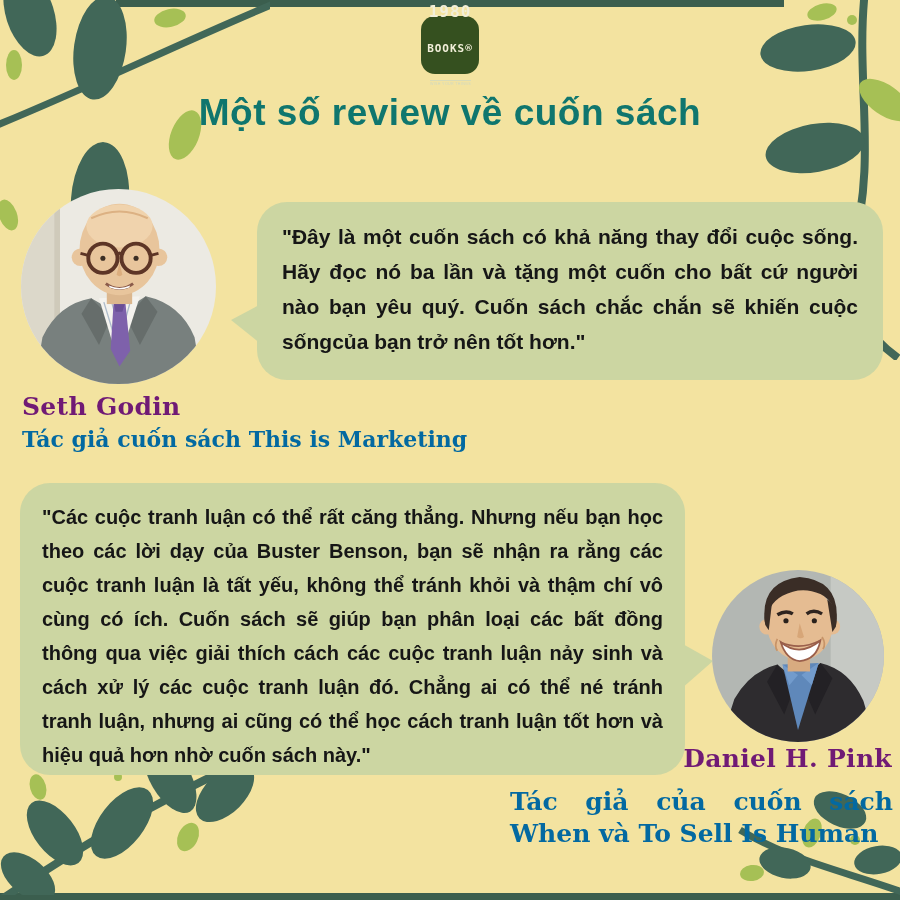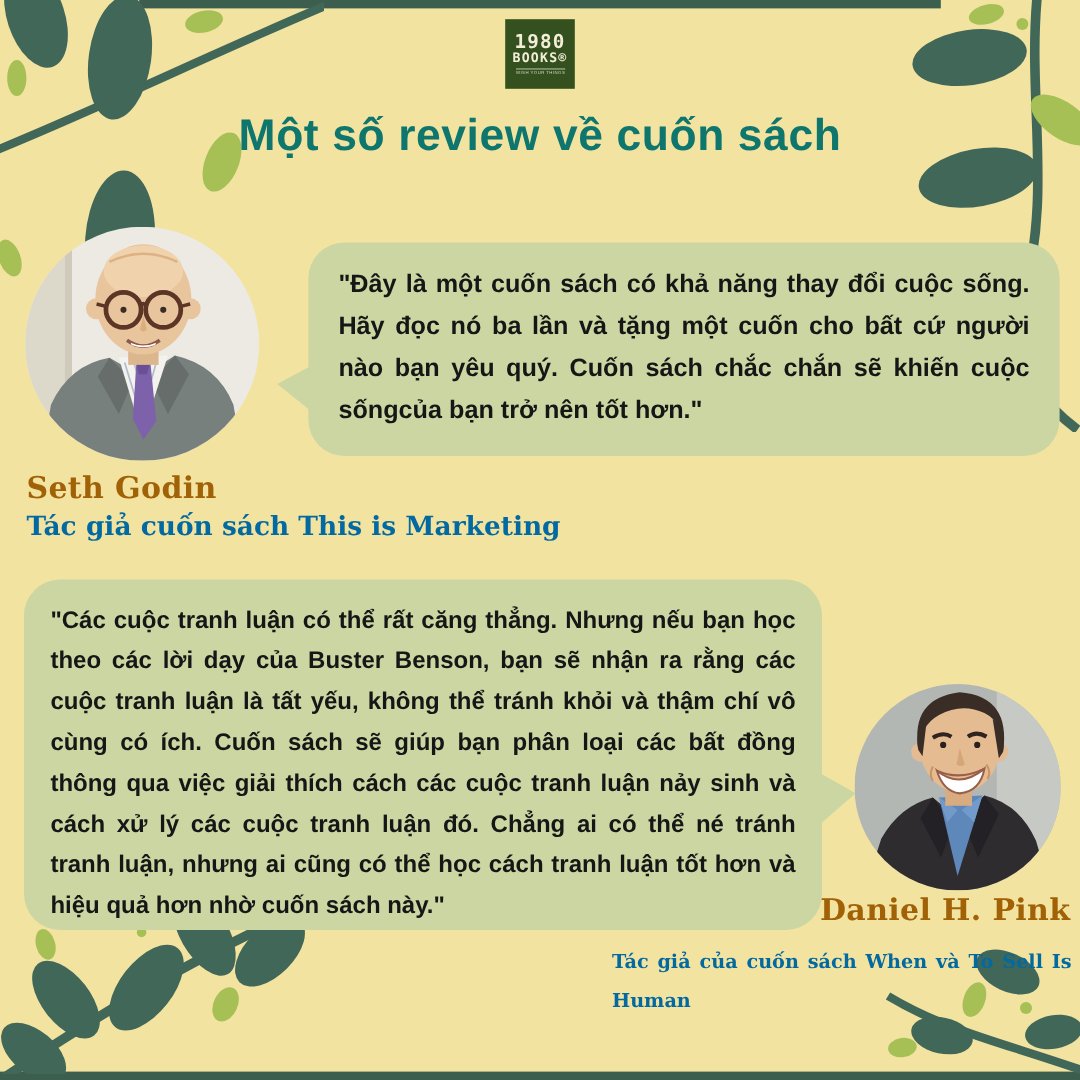--- a/index.html
+++ b/index.html
@@ -8,23 +8,23 @@
     background:#f3e3a0;overflow:hidden;
     font-family:"Liberation Sans",sans-serif;
   }
   
   .bar-top{position:absolute;left:116px;top:0;width:668px;height:7px;background:#3b5e4e;}
   .bar-bottom{position:absolute;left:0;bottom:0;width:900px;height:7px;background:#3b5e4e;}
 
   
   .logo{
     position:absolute;left:50%;top:16px;transform:translateX(-50%);
-    width:58px;height:58px;background:#35501f;border-radius:0;
+    width:58px;height:58px;background:#35501f;border-radius:14px;
     display:flex;flex-direction:column;align-items:center;justify-content:center;
-    color:#f2efd9;text-align:center;
+    color:#f2efd9;text-align:center;gap:23px;
   }
   .logo-1980{font-family:"DejaVu Sans Mono",monospace;font-weight:bold;font-size:16px;letter-spacing:1px;line-height:16px;}
   .logo-books{font-family:"DejaVu Sans Mono",monospace;font-weight:bold;font-size:11px;letter-spacing:1px;line-height:12px;}
   .logo-tagline{font-size:5px;transform:scale(.72);letter-spacing:.5px;color:#cfd8c0;white-space:nowrap;line-height:6px;border-top:1px solid #cfd8c0;padding-top:1px;margin-top:1px;}
 
   .page-title{
     position:absolute;left:0;top:92px;width:900px;text-align:center;
     font-size:37px;font-weight:bold;color:#0f766e;letter-spacing:.5px;
   }
 
@@ -41,30 +41,30 @@
   .tail-right{right:-28px;top:160px;border-top:18px solid transparent;border-bottom:28px solid transparent;border-left:32px solid #ccd6a2;}
 
   
   .photo{position:absolute;border-radius:50%;overflow:hidden;z-index:2;}
   .photo svg{display:block;width:100%;height:100%;}
   .photo-seth{left:21px;top:189px;width:195px;height:195px;}
   .photo-daniel{left:712px;top:570px;width:172px;height:172px;}
 
   .author-name{
     position:absolute;font-family:"DejaVu Serif",serif;font-weight:bold;
-    color:#a16207;font-size:25px;letter-spacing:.3px;
+    color:#701a75;font-size:25px;letter-spacing:.3px;
   }
   .name-seth{left:22px;top:392px;}
   .name-daniel{right:8px;top:744px;text-align:right;}
   .author-role{
     position:absolute;font-family:"DejaVu Serif",serif;font-weight:bold;
     color:#0369a1;font-size:22px;
   }
   .role-seth{left:22px;top:426px;}
-  .role-daniel{left:510px;top:786px;width:383px;font-size:16px;line-height:32px;text-align:justify;}
+  .role-daniel{left:510px;top:786px;width:383px;font-size:25px;line-height:32px;text-align:justify;}
 
   .ornament{position:absolute;pointer-events:none;}
   .orn-tl{left:0;top:0;}
   .orn-tr{right:0;top:0;}
   .orn-bl{left:0;bottom:5px;}
   .orn-br{right:0;bottom:5px;}
 </style>
 </head>
 <body>
 

